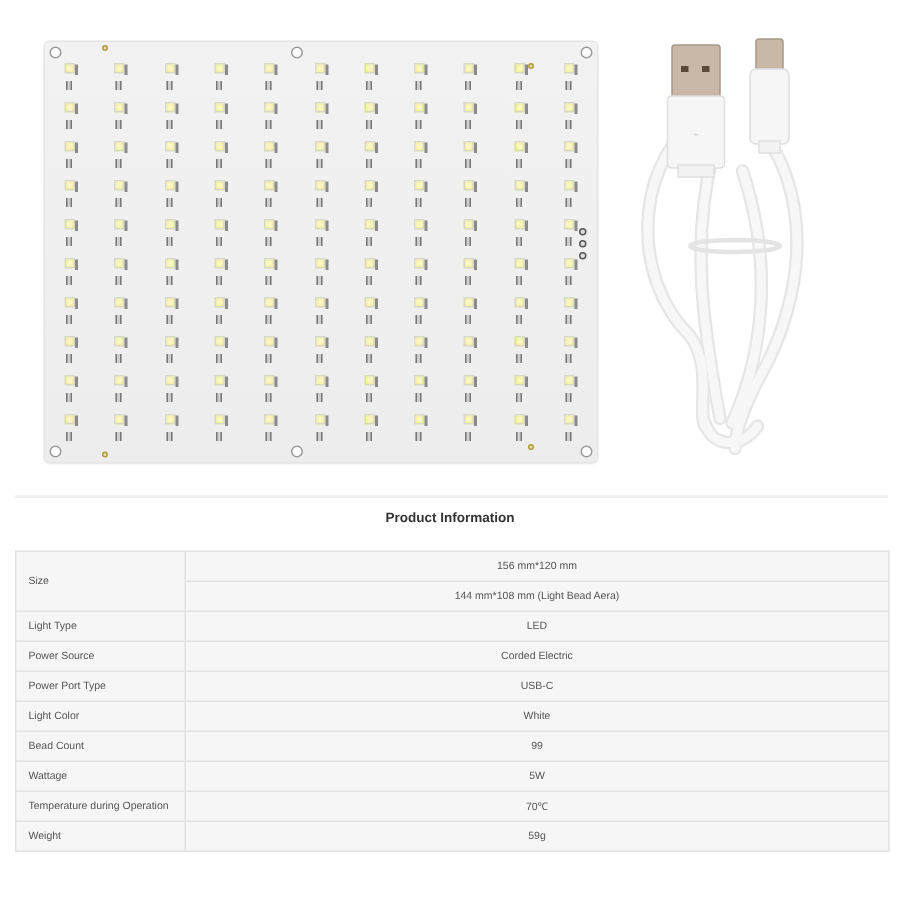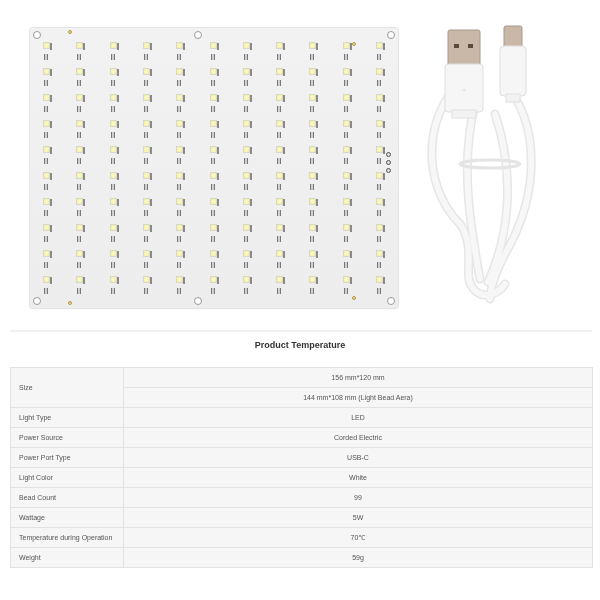--- a/index.html
+++ b/index.html
@@ -327,21 +327,21 @@
     <rect x="32" y="86" width="24" height="8" fill="#f2f2f2" stroke="#e0e0e0"></rect>
     <rect x="84" y="2" width="18" height="22" rx="2" fill="#c9b8a8" stroke="#a89888"></rect>
     <rect x="80" y="22" width="26" height="50" rx="4" fill="#f6f6f6" stroke="#dedede"></rect>
     <rect x="86" y="70" width="14" height="8" fill="#f2f2f2" stroke="#e0e0e0"></rect>
     <ellipse cx="70" cy="140" rx="30" ry="4" fill="none" stroke="#e4e4e4" stroke-width="3"></ellipse>
   </svg>
 </div>
 
 <div class="separator"></div>
 
-<div class="section-title">Product Temperature</div>
+<div class="section-title">Product Information</div>
 
 <table class="spec-table">
   <tbody>
     <tr>
       <td class="label" rowspan="2">Size</td>
       <td class="value">156 mm*120 mm</td>
     </tr>
     <tr>
       <td class="value">144 mm*108 mm (Light Bead Aera)</td>
     </tr>

